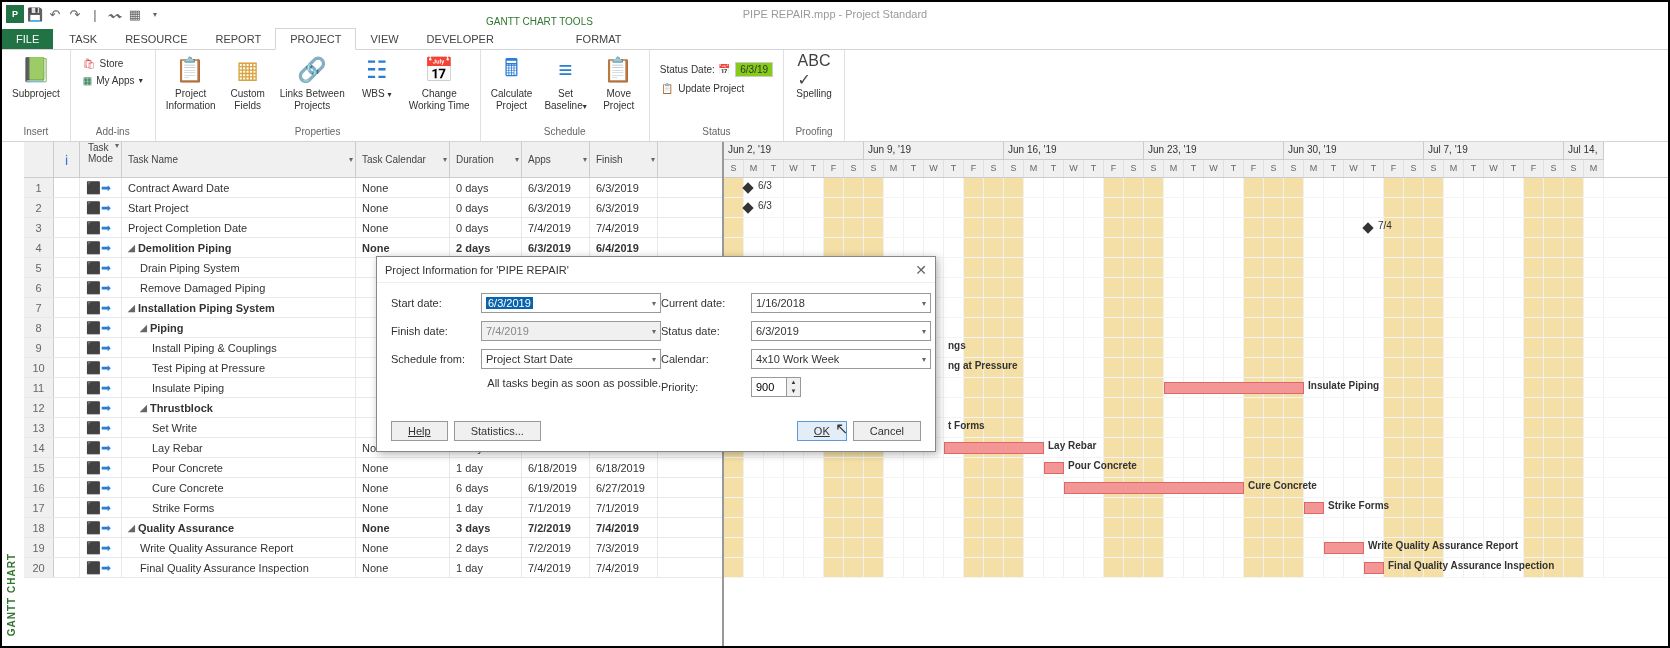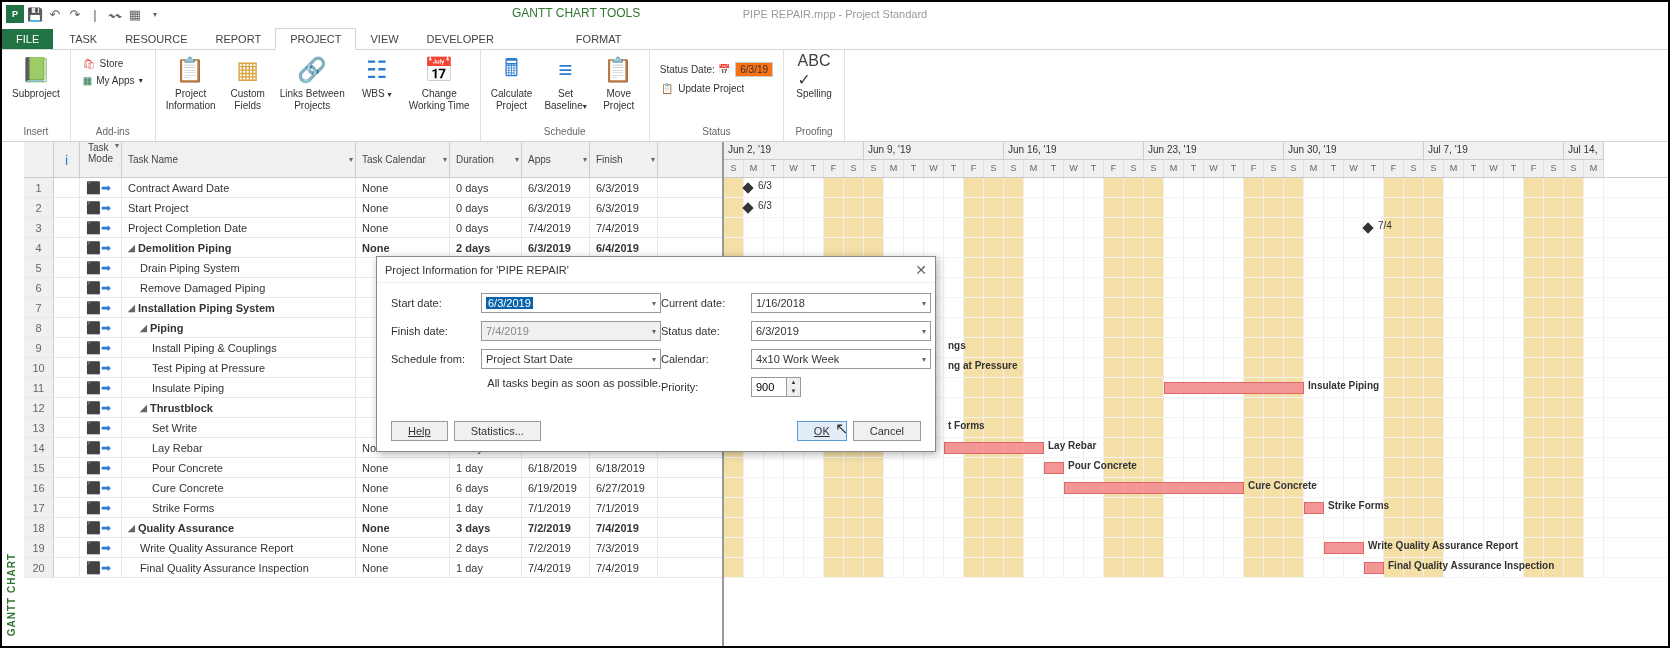--- a/index.html
+++ b/index.html
@@ -4,42 +4,42 @@
 <style>
 * { margin: 0; padding: 0; box-sizing: border-box; font-family: "Segoe UI", Tahoma, sans-serif; }
 body { background: #fff; font-size: 11px; color: #333; overflow: hidden; }
 .app { width: 1670px; height: 648px; border: 2px solid #000; position: relative; background: #fff; display: flex; flex-direction: column; }
 
 
 .titlebar { height: 24px; background: #fff; display: flex; align-items: center; position: relative; }
 .qat { display: flex; align-items: center; gap: 2px; padding-left: 4px; }
 .qat-icon { width: 18px; height: 18px; display: flex; align-items: center; justify-content: center; font-size: 13px; color: #666; }
 .app-icon { width: 18px; height: 18px; background: #217346; color: #fff; display: flex; align-items: center; justify-content: center; font-size: 9px; font-weight: bold; }
-.contextual-tab { position: absolute; left: 502px; top: 0; font-size: 12px; color: #31752f; padding: 4px 8px; }
+.contextual-tab { position: absolute; left: 476px; top: 0; font-size: 10px; color: #31752f; padding: 14px 8px; }
 .doc-title { position: absolute; left: 50%; transform: translateX(-50%); font-size: 11px; color: #999; }
 
 
 .ribbon-tabs { height: 24px; background: #fff; display: flex; align-items: flex-end; border-bottom: 1px solid #d4d4d4; }
 .file-tab { background: #217346; color: #fff; padding: 4px 14px; font-size: 11px; margin-right: 2px; }
 .ribbon-tab { padding: 4px 14px; font-size: 11px; color: #444; cursor: pointer; }
 .ribbon-tab.active { border: 1px solid #d4d4d4; border-bottom: 1px solid #fff; margin-bottom: -1px; background: #fff; }
 .format-tab { margin-left: 54px; }
 
 
 .ribbon { height: 92px; background: #fff; display: flex; border-bottom: 1px solid #d4d4d4; }
 .ribbon-group { display: flex; flex-direction: column; justify-content: space-between; border-right: 1px solid #e0e0e0; padding: 2px 6px; }
 .group-buttons { display: flex; align-items: flex-start; gap: 4px; flex: 1; }
 .group-label { text-align: center; font-size: 10px; color: #666; padding: 2px 0; }
 .big-button { display: flex; flex-direction: column; align-items: center; padding: 2px 4px; cursor: pointer; min-width: 48px; }
 .big-button .icon { width: 32px; height: 32px; display: flex; align-items: center; justify-content: center; font-size: 24px; }
 .big-button .label { font-size: 10px; text-align: center; line-height: 1.2; margin-top: 2px; }
 .small-buttons { display: flex; flex-direction: column; gap: 2px; padding: 4px 2px; }
 .small-button { display: flex; align-items: center; gap: 4px; font-size: 10px; padding: 2px 4px; cursor: pointer; }
 .status-line { display: flex; align-items: center; gap: 4px; font-size: 10px; padding: 2px; }
-.date-box { border: 1px solid #ccc; padding: 1px 4px; background: #f97316; }
+.date-box { border: 1px solid #ccc; padding: 1px 4px; background: #84cc16; }
 
 
 .main { flex: 1; display: flex; overflow: hidden; position: relative; }
 .gantt-label { position: absolute; left: 4px; bottom: 10px; writing-mode: vertical-rl; transform: rotate(180deg); color: #31752f; font-size: 10px; font-weight: bold; letter-spacing: 1px; }
 
 
 .task-table { width: 700px; border-right: 2px solid #999; overflow: hidden; }
 .table-header { display: flex; height: 36px; background: #f0f0f0; border-bottom: 1px solid #ccc; }
 .th { display: flex; align-items: center; padding: 0 6px; border-right: 1px solid #ccc; font-size: 10px; color: #444; position: relative; }
 .th .dd { position: absolute; right: 2px; font-size: 8px; color: #666; }
@@ -185,20 +185,21 @@
         <div class="big-button">
             <div class="icon" style="color:#2b7cd3;">☷</div>
             <div class="label"><span>WBS</span> <span style="font-size:8px;">▾</span></div>
           </div>
         <div class="big-button">
             <div class="icon" style="color:#2b7cd3;">📅</div>
             <div class="label" style="white-space:pre-line;">Change
 Working Time</div>
           </div>
       </div>
+      <div class="group-label">Properties</div>
     </div>
     <div class="ribbon-group">
       <div class="group-buttons">
         <div class="big-button">
             <div class="icon" style="color:#2b7cd3;">🖩</div>
             <div class="label" style="white-space:pre-line;">Calculate
 Project</div>
           </div>
         <div class="big-button">
             <div class="icon" style="color:#2b7cd3;">≡</div>

